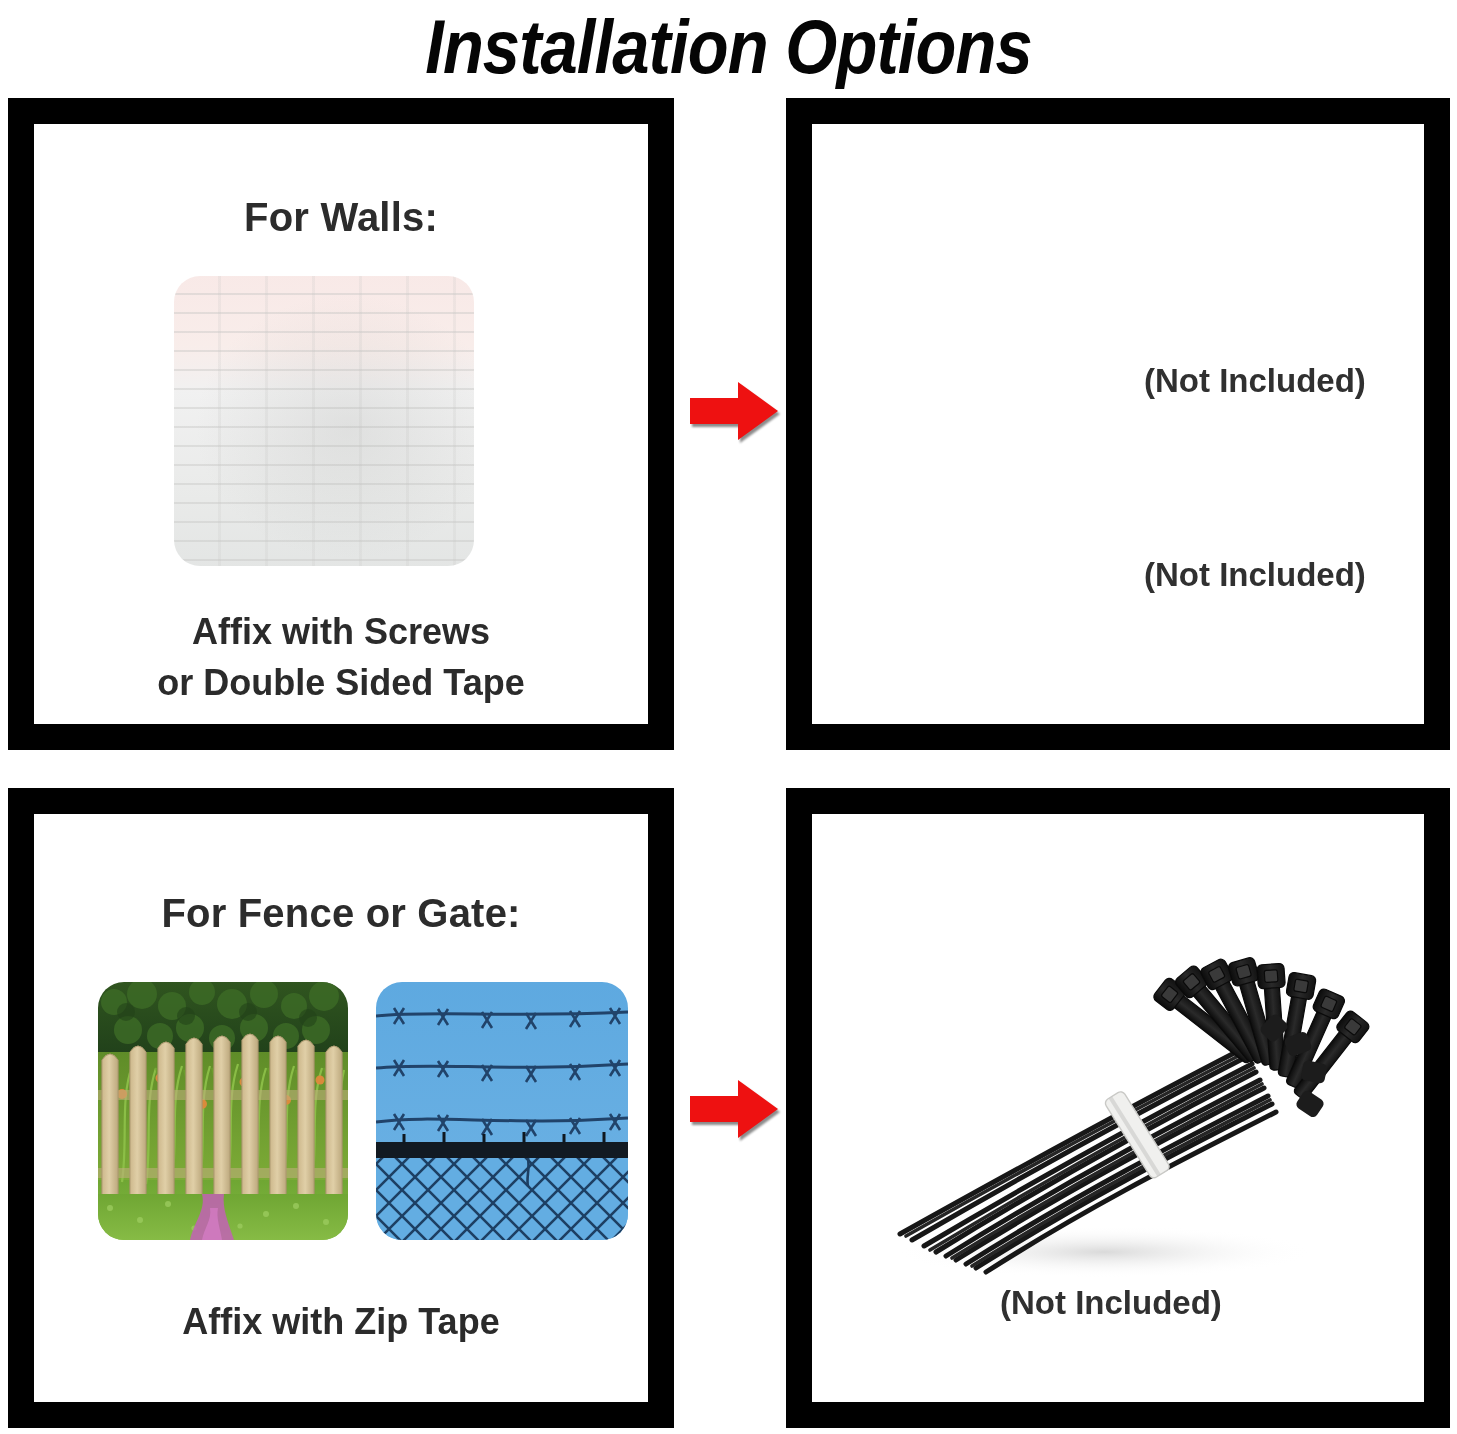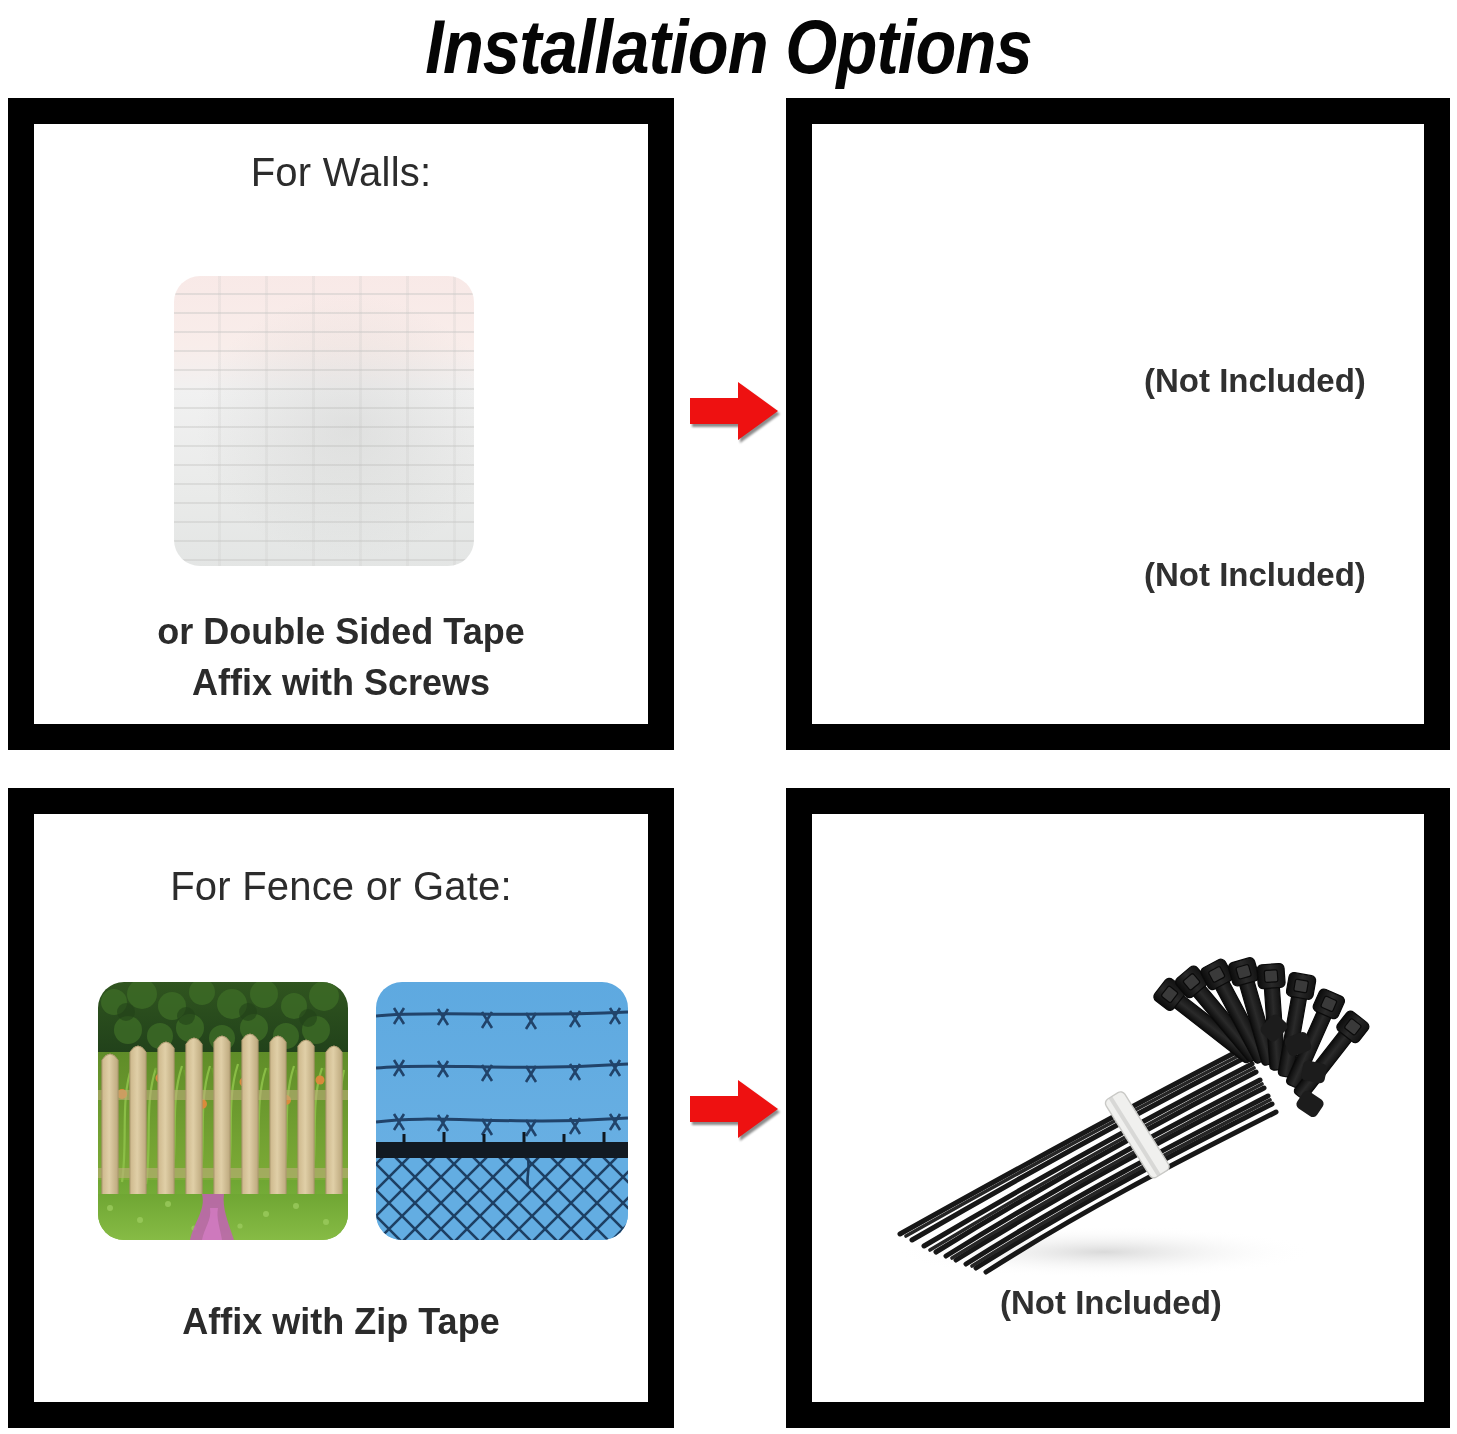--- a/index.html
+++ b/index.html
@@ -59,23 +59,24 @@
   #panel-ziptie     { left: 786px; top: 788px; width: 664px; height: 640px; }
   #panel-ziptie .panel-inner   { left: 26px; top: 26px; width: 612px; height: 588px; }
 
   
   .panel-heading {
     position: absolute;
     left: 0;
     width: 100%;
     text-align: center;
     font-size: 40px;
-    font-weight: 400;
+    font-weight: 700;
     color: #2c2c2c;
     letter-spacing: 0.2px;
+    margin-top: 45px;
   }
   .panel-caption {
     position: absolute;
     left: 0;
     width: 100%;
     text-align: center;
     font-size: 36px;
     font-weight: 700;
     color: #2b2b2b;
     line-height: 1.42;
@@ -173,22 +174,22 @@
 
     <div class="panel-heading" style="top: 26px;">For Walls:</div>
 
     <div id="brick-wall">
       <div class="brick-rows"></div>
       <div class="brick-joints"></div>
       <div class="brick-shade"></div>
     </div>
 
     <div class="panel-caption" style="top: 482px;">
+      <div>Affix with Screws</div>
       <div>or Double Sided Tape</div>
-      <div>Affix with Screws</div>
     </div>
 
   </div>
 </div>
 
 <div class="red-arrow" id="arrow-top">
   <svg width="92" height="62" viewBox="0 0 92 62">
     <polygon points="2,18 50,18 50,2 90,31 50,60 50,44 2,44" fill="#ee1111"></polygon>
   </svg>
 </div>
@@ -199,21 +200,21 @@
     <div class="note-label" style="left: 332px; top: 238px;">(Not Included)</div>
 
     <div class="note-label" style="left: 332px; top: 432px;">(Not Included)</div>
 
   </div>
 </div>
 
 <div class="panel" id="panel-fence">
   <div class="panel-inner">
 
-    <div class="panel-heading" style="top: 50px; text-align: center;">For Fence or Gate:</div>
+    <div class="panel-heading" style="top: 32px; text-align: center;">For Fence or Gate:</div>
 
     <div class="photo" id="photo-picket">
       <svg width="250" height="258" viewBox="0 0 250 258" preserveAspectRatio="none">
         <defs>
           <linearGradient id="hedge" x1="0" y1="0" x2="0" y2="1">
             <stop offset="0%" stop-color="#30551f"></stop>
             <stop offset="100%" stop-color="#20401a"></stop>
           </linearGradient>
           <linearGradient id="grassBack" x1="0" y1="0" x2="0" y2="1">
             <stop offset="0%" stop-color="#5f8c28"></stop>

